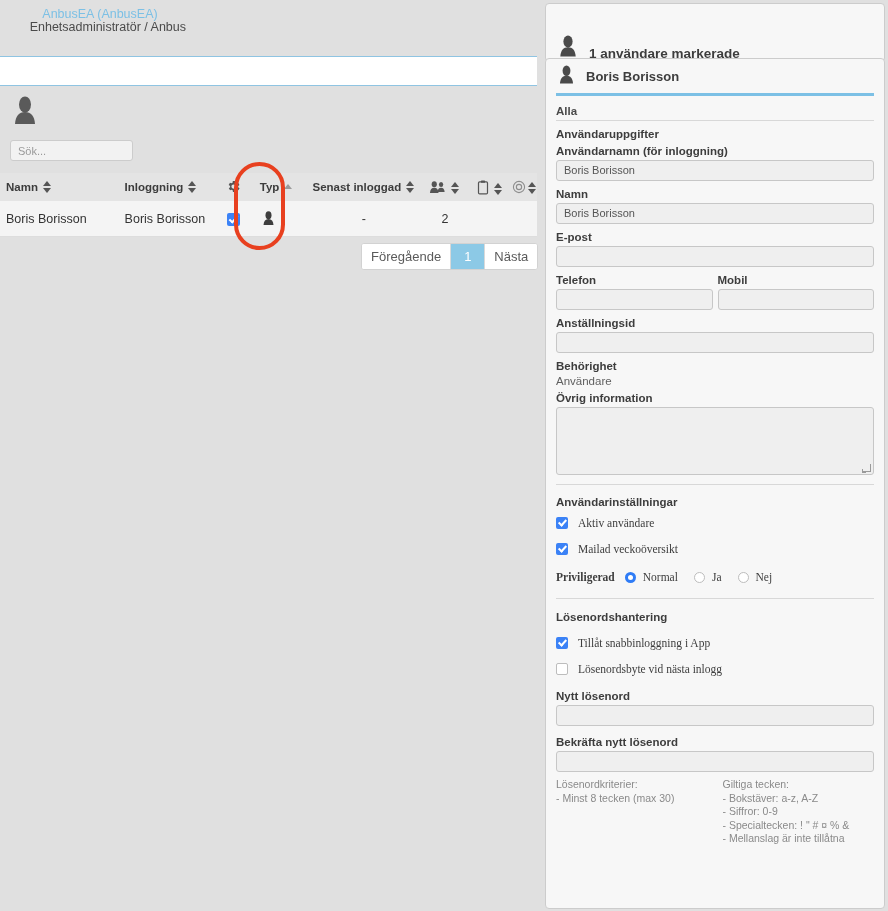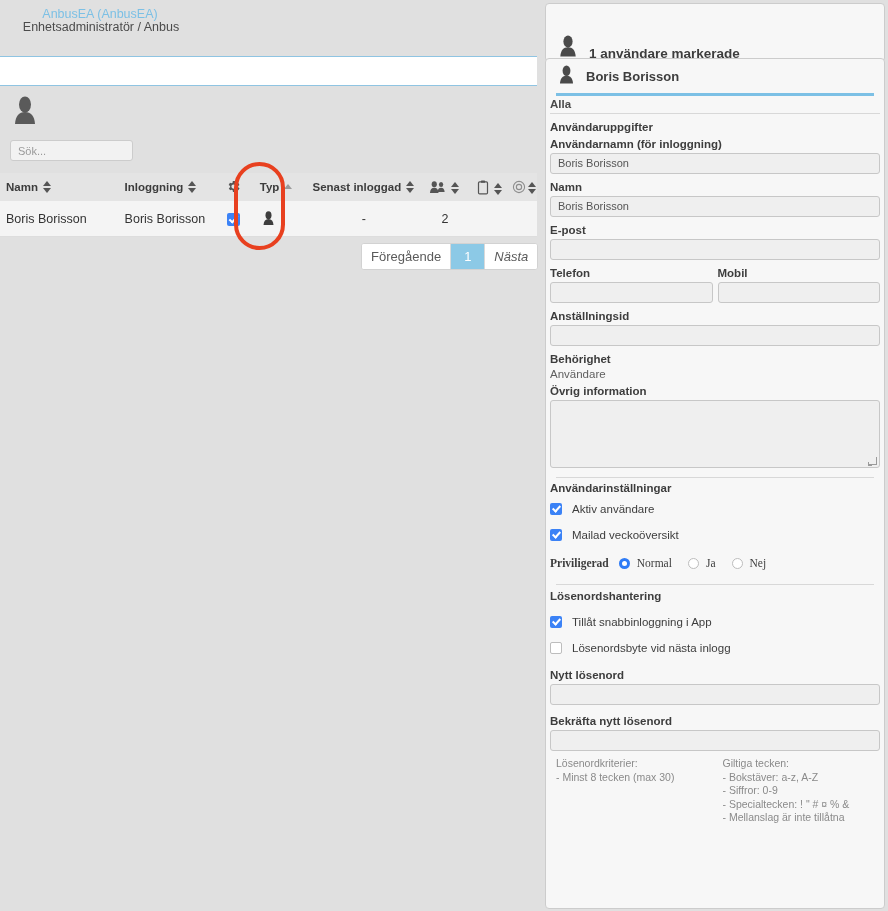--- a/index.html
+++ b/index.html
@@ -11,21 +11,21 @@
     -webkit-font-smoothing:antialiased;
   }
   .app{position:relative;width:888px;height:911px;}
 
   
   .left{position:absolute;left:0;top:0;width:537px;height:911px;background:#e0e0e0;padding-left:14px;}
 
   .crumbs{position:absolute;left:0;top:0;width:537px;height:56px;}
   .crumb-title{position:absolute;left:0;top:7px;width:200px;text-align:center;
     color:#7cc0e5;font-size:12.5px;}
-  .crumb-sub{position:absolute;left:8px;top:20px;width:186px;text-align:center;
+  .crumb-sub{position:absolute;left:0;top:20px;width:186px;text-align:right;
     color:#4b4b4b;font-size:12.5px;}
 
   .whitebar{position:absolute;left:0;top:56px;width:537px;height:30px;background:#fff;
     border-top:1px solid #8fc4e2;border-bottom:1px solid #8fc4e2;box-sizing:border-box;}
 
   .person-big{position:absolute;left:12px;top:96px;width:26px;height:30px;}
   .search-box{position:absolute;left:10px;top:140px;width:123px;height:21px;
     background:#f2f2f2;border:1px solid #ccc;border-radius:3px;box-sizing:border-box;}
   .search-box span{position:absolute;left:7px;top:4px;color:#9a9a9a;font-size:11px;}
 
@@ -57,57 +57,57 @@
   .cbx:after{content:"";position:absolute;left:4px;top:1px;width:3px;height:7px;
     border:solid #fff;border-width:0 2px 2px 0;transform:rotate(42deg);}
 
   .redring{position:absolute;left:234px;top:162px;width:51px;height:88px;
     border:4px solid #e8401f;border-radius:26px;box-sizing:border-box;pointer-events:none;}
 
   .pager{position:absolute;left:361px;top:243px;height:25px;display:flex;
     border:1px solid #d2d2d2;border-radius:3px;overflow:hidden;background:#fff;}
   .pager div{height:25px;line-height:25px;padding:0 9px;font-size:13px;color:#5a5a5a;
     border-right:1px solid #d9d9d9;background:#fff;}
-  .pager div:last-child{border-right:none;font-style:italic;}
+  .pager div:last-child{border-right:none;}
   .pager div.cur{background:#8cc9e6;color:#fff;padding:0 13px;}
 
   
   .right{position:absolute;left:545px;top:0;width:343px;height:911px;}
 
   .card{background:#f7f7f7;border:1px solid #ccc;border-radius:4px;box-sizing:border-box;}
   .card-sel{position:absolute;left:0;top:3px;width:340px;height:59px;display:flex;align-items:flex-end;}
   .card-sel .pi{margin-left:12px;}
   .card-sel .txt{margin-left:11px;font-size:13.5px;font-weight:bold;color:#3d3d3d;}
 
   .card-form{position:absolute;left:0;top:58px;width:340px;height:851px;overflow:hidden;}
 
   .fhead{display:flex;align-items:center;height:34px;padding-left:12px;}
   .fhead .txt{margin-left:11px;font-size:13px;font-weight:bold;color:#3d3d3d;}
   .bluerule{margin:0 10px;height:3px;background:#7cc0e5;}
 
-  .sec{margin:0 4px;padding-top:2px;}
+  .sec{margin:0 10px;padding-top:9px;}
   .sec-title{font-size:11.5px;font-weight:bold;color:#4a4a4a;padding-bottom:3px;
     border-bottom:1px solid #d8d8d8;}
   .lbl{font-size:11.5px;font-weight:bold;color:#3d3d3d;margin-top:7px;margin-bottom:3px;}
   .lbl.tight{margin-top:5px;}
   .val{font-size:11.5px;color:#5f5f5f;margin-bottom:2px;}
   .inp{height:21px;background:#efefef;border:1px solid #c7c7c7;border-radius:3px;
     box-sizing:border-box;font-size:11px;color:#555;line-height:19px;padding:0 7px;
     white-space:nowrap;overflow:hidden;}
   .row2{display:flex;gap:5px;}
   .row2>div{flex:1;}
   .ta{height:68px;background:#efefef;border:1px solid #c7c7c7;border-radius:3px;
     box-sizing:border-box;position:relative;}
   .ta:after{content:"";position:absolute;right:2px;bottom:2px;width:7px;height:7px;
     border-right:1px solid #9a9a9a;border-bottom:1px solid #9a9a9a;
     box-shadow:-3px 3px 0 -2px #9a9a9a;}
 
   .hr{margin:9px 10px 0 10px;height:1px;background:#d8d8d8;}
 
-  .ckrow{display:flex;align-items:center;height:22px;margin-top:4px;}
+  .ckrow{display:flex;align-items:center;height:22px;margin-top:4px;font-family:Liberation Serif, serif;}
   .ckrow .box{width:12px;height:12px;border-radius:2px;flex:0 0 auto;}
   .ckrow .box.on{background:#3b82f6;position:relative;}
   .ckrow .box.on:after{content:"";position:absolute;left:3.5px;top:1px;width:3px;height:6px;
     border:solid #fff;border-width:0 2px 2px 0;transform:rotate(42deg);}
   .ckrow .box.off{background:#fff;border:1px solid #bdbdbd;box-sizing:border-box;}
   .ckrow .t{margin-left:10px;font-size:11.5px;color:#3d3d3d;}
 
   .radiorow{display:flex;align-items:center;height:24px;margin-top:5px;font-family:Liberation Serif, serif;}
   .radiorow .rlbl{font-size:11.5px;font-weight:bold;color:#3d3d3d;margin-right:10px;}
   .radiorow .opt{display:flex;align-items:center;margin-right:16px;}

